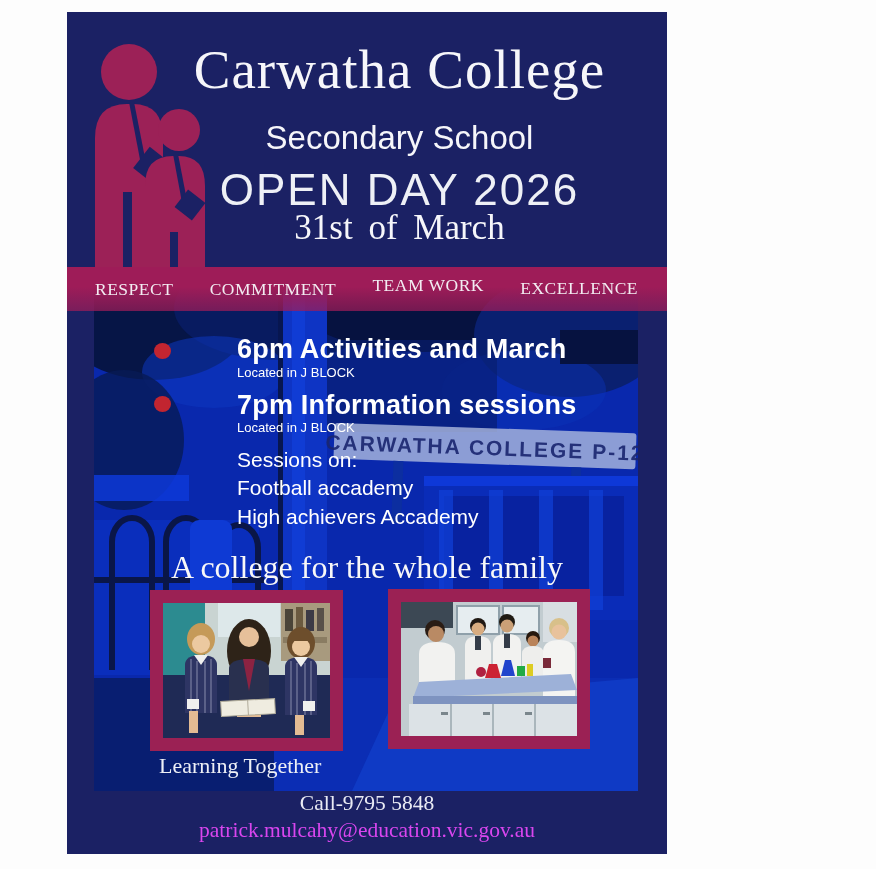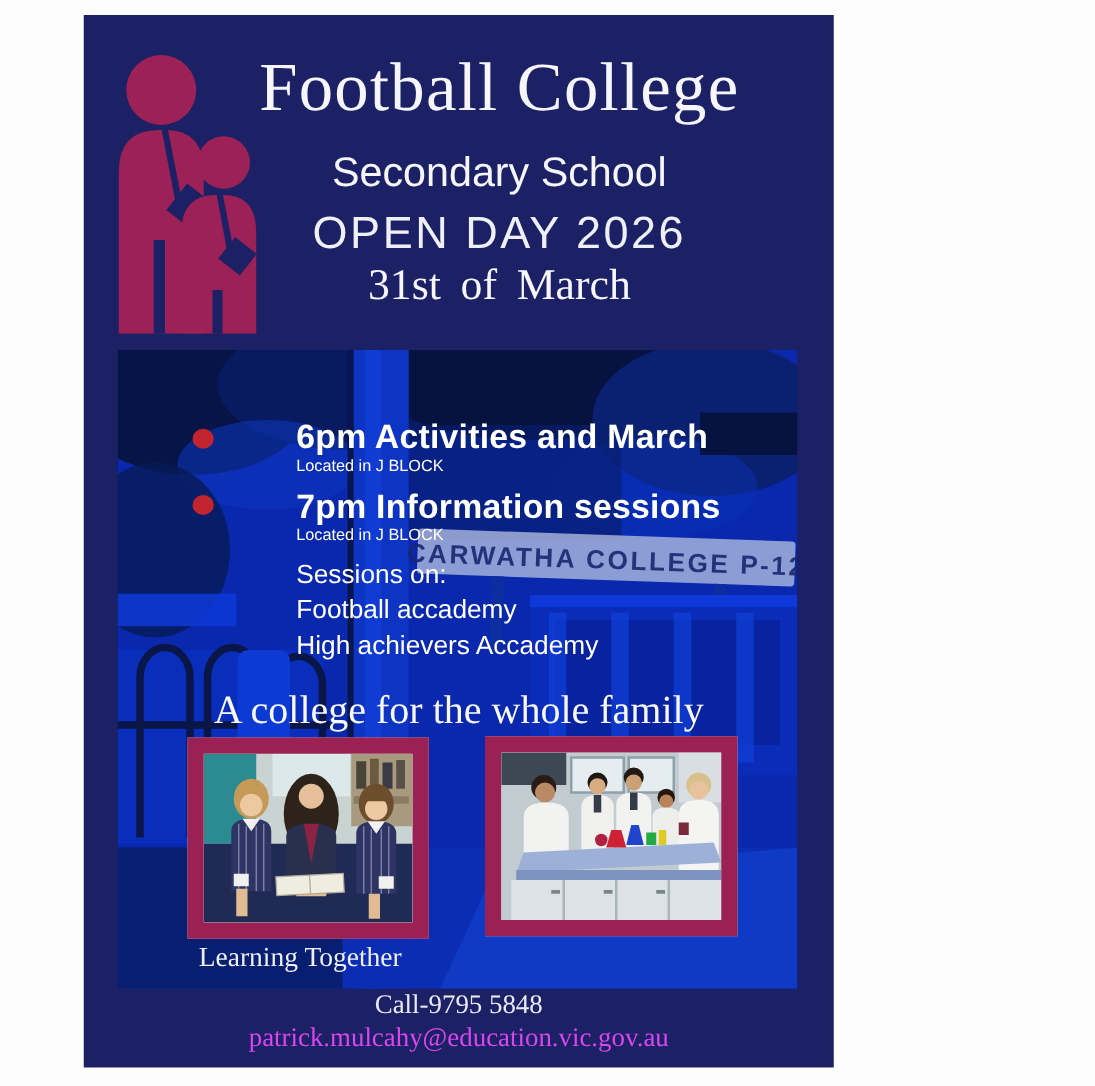--- a/index.html
+++ b/index.html
@@ -7,21 +7,21 @@
         font-family:"Liberation Sans",sans-serif;}
   .poster{position:absolute;left:67px;top:12px;width:600px;height:842px;background:#1b2164;overflow:hidden;}
   .abs{position:absolute;}
   .serif{font-family:"Liberation Serif",serif;}
 
   
   .logo{position:absolute;left:20px;top:30px;z-index:2;}
   .hline{position:absolute;left:100px;width:465px;text-align:center;color:#f6f6fa;z-index:2;}
   .school-name{top:26px;font-size:55px;letter-spacing:1px;}
   .school-type{top:107px;font-size:33px;}
-  .event-title{top:153px;font-size:36px;letter-spacing:2px;font-weight:400;color:#eef0f6;}
+  .event-title{top:153px;font-size:44px;letter-spacing:2px;font-weight:400;color:#eef0f6;}
   .event-date{top:196px;font-size:35px;word-spacing:7px;}
 
   
   .banner{position:absolute;left:0;top:255px;width:600px;height:44px;z-index:3;
           background:linear-gradient(180deg,#9e1c58 0%,#9e1c58 45%,rgba(158,28,88,0.72) 100%);
           display:flex;align-items:center;justify-content:space-between;
           padding:0 29px 0 28px;box-sizing:border-box;}
   .banner span{font-family:"Liberation Serif",serif;font-size:17.5px;color:#f2ecf2;letter-spacing:.5px;}
   .banner .v3{transform:translateY(-4px);}
   .banner .v4{transform:translateY(-1px);}
@@ -73,21 +73,21 @@
         <circle cx="92" cy="88" r="21"></circle>
         <path d="M58,225 L58,144 Q58,114 86,114 L92,114 Q118,114 118,144 L118,225 Z"></path>
       </g>
       <g fill="#1b2164">
         <path d="M86,112 L91,112 L101,164 L96,166 Z"></path>
         <rect x="92" y="152" width="22" height="22" transform="rotate(38 103 163)"></rect>
         <rect x="83" y="190" width="8" height="35"></rect>
       </g>
     </svg>
 
-    <div class="hline serif school-name abs">Football College</div>
+    <div class="hline serif school-name abs">Carwatha College</div>
     <div class="hline school-type abs">Secondary School</div>
     <div class="hline event-title abs">OPEN DAY 2026</div>
     <div class="hline serif event-date abs">31st of  March</div>
 
     <div class="photo-bg">
       <svg width="544" height="511" viewBox="0 0 544 511" aria-hidden="true">
         <rect width="544" height="511" fill="#0928ad"></rect>
 
         <g>
           <ellipse cx="60" cy="40" rx="95" ry="60" fill="#061546"></ellipse>
@@ -137,20 +137,26 @@
         <rect x="96" y="240" width="42" height="130" rx="9" fill="#0e3ad4"></rect>
 
         <g>
           <rect x="0" y="398" width="544" height="113" fill="#0b2db4"></rect>
           <polygon points="300,420 544,398 544,511 258,511" fill="#1140cc" opacity="0.7"></polygon>
           <rect x="0" y="398" width="180" height="113" fill="#071a60" opacity="0.8"></rect>
         </g>
       </svg>
     </div>
 
+    <div class="banner">
+      <span class="v1">RESPECT</span>
+      <span class="v2">COMMITMENT</span>
+      <span class="v3">TEAM WORK</span>
+      <span class="v4">EXCELLENCE</span>
+    </div>
 
     <div class="bullet b1"></div>
     <div class="abs over evt-title t1">6pm Activities and March</div>
     <div class="abs over evt-sub s1">Located in J BLOCK</div>
 
     <div class="bullet b2"></div>
     <div class="abs over evt-title t2">7pm Information sessions</div>
     <div class="abs over evt-sub s2">Located in J BLOCK</div>
 
     <div class="abs over sess sh">Sessions on:</div>

